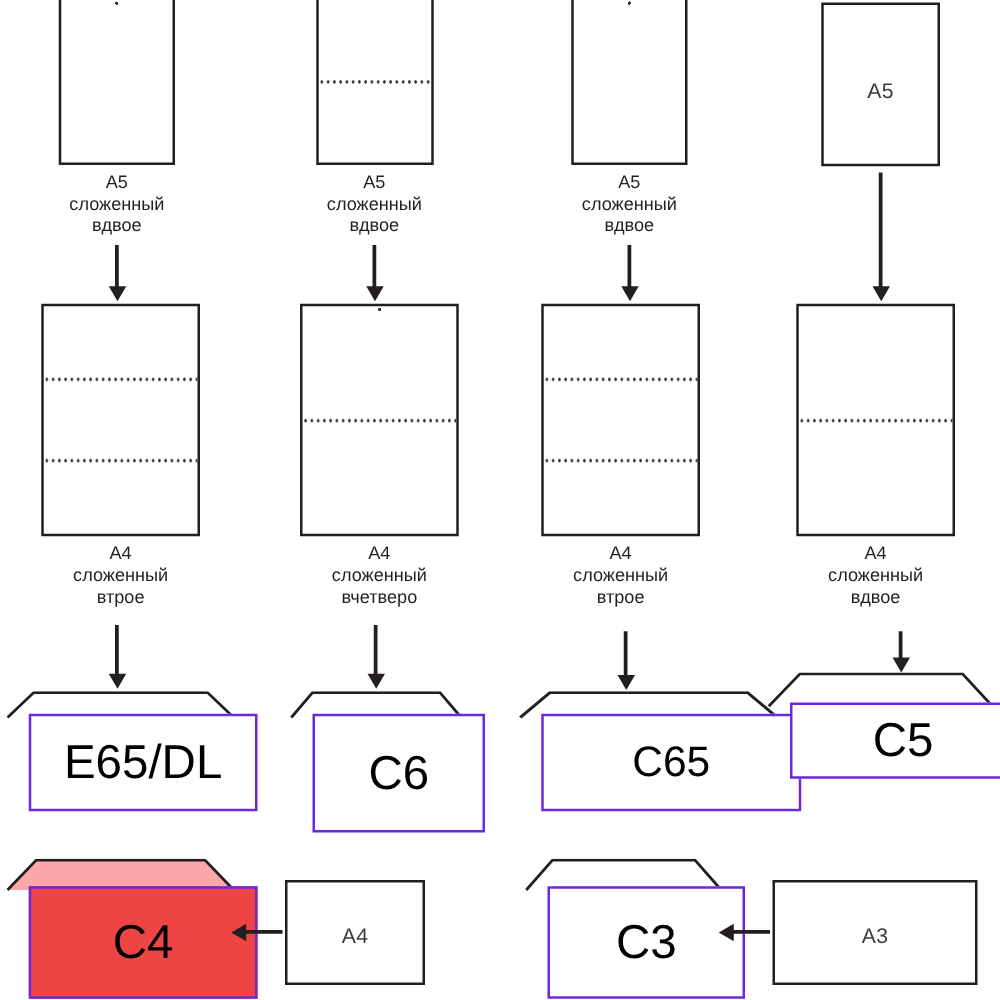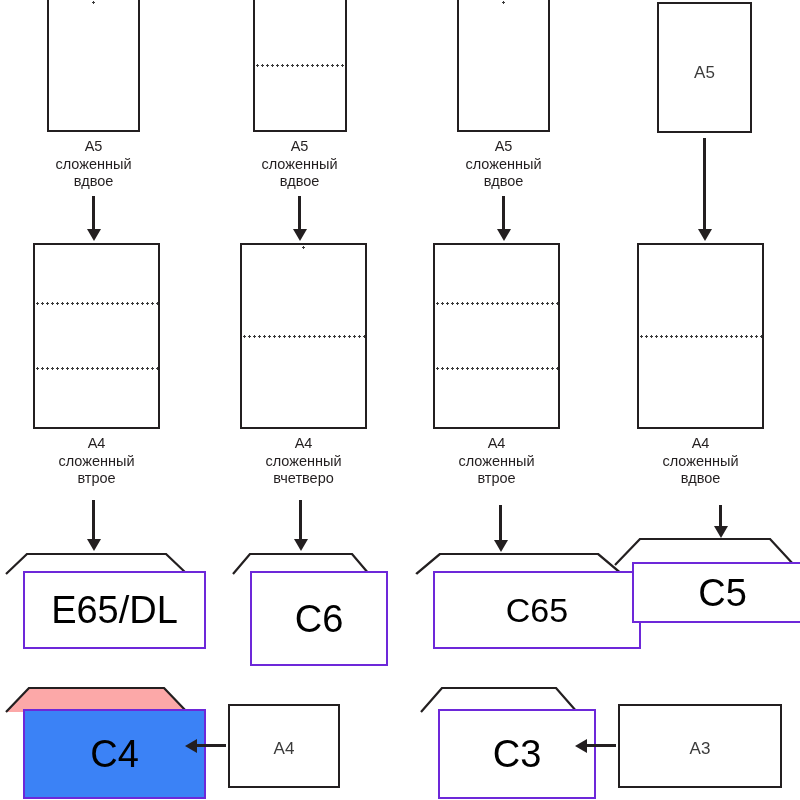--- a/index.html
+++ b/index.html
@@ -121,21 +121,21 @@
     margin-left: 18px;
   }
   .env-name {
     font-size: 38px;
     font-weight: 400;
     color: #000000;
     letter-spacing: 0px;
     line-height: 1;
   }
   .env-name.small { font-size: 34px; }
-  .env-highlight .env-body { background: #3b82f6; }
+  .env-highlight .env-body { background: #ef4444; }
 </style>
 </head>
 <body>
 
 <div id="stage">
 
   <div class="node sheet" style="left:47px; top:-2px; width:93px; height:134px;">
     <div class="fold fold-v" style="left:calc(50% - 1.5px);"></div>
   </div>
   <div class="caption" style="left:23px; top:138px; width:141px;">A5

